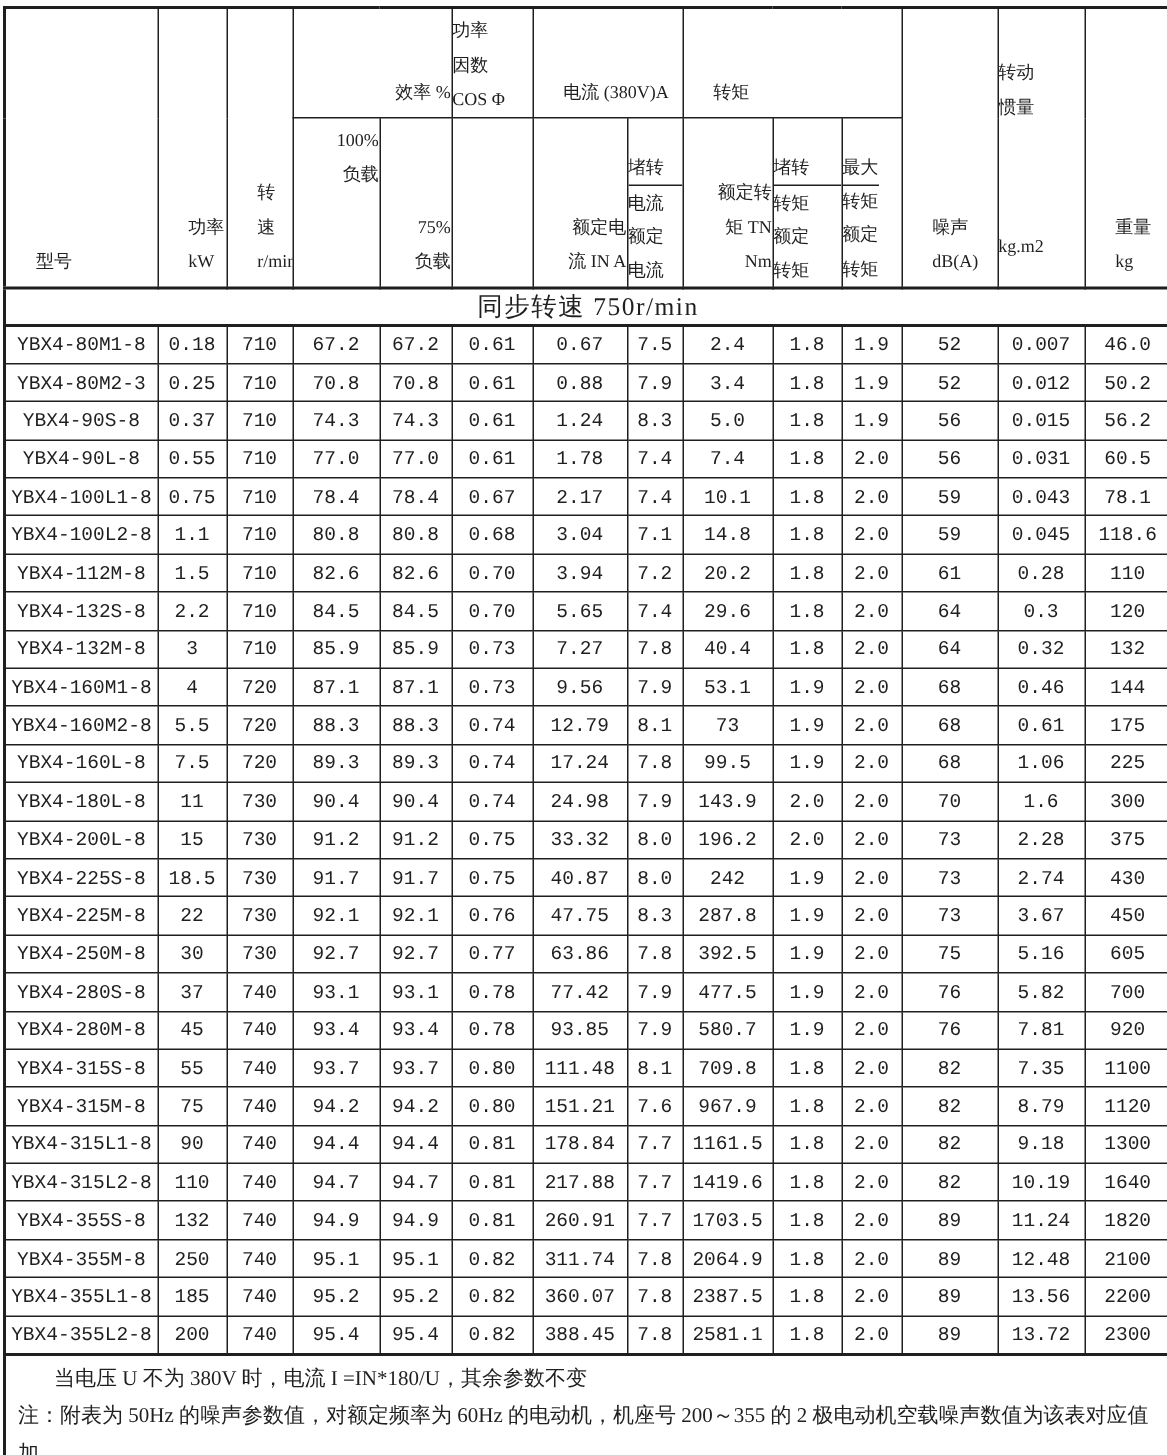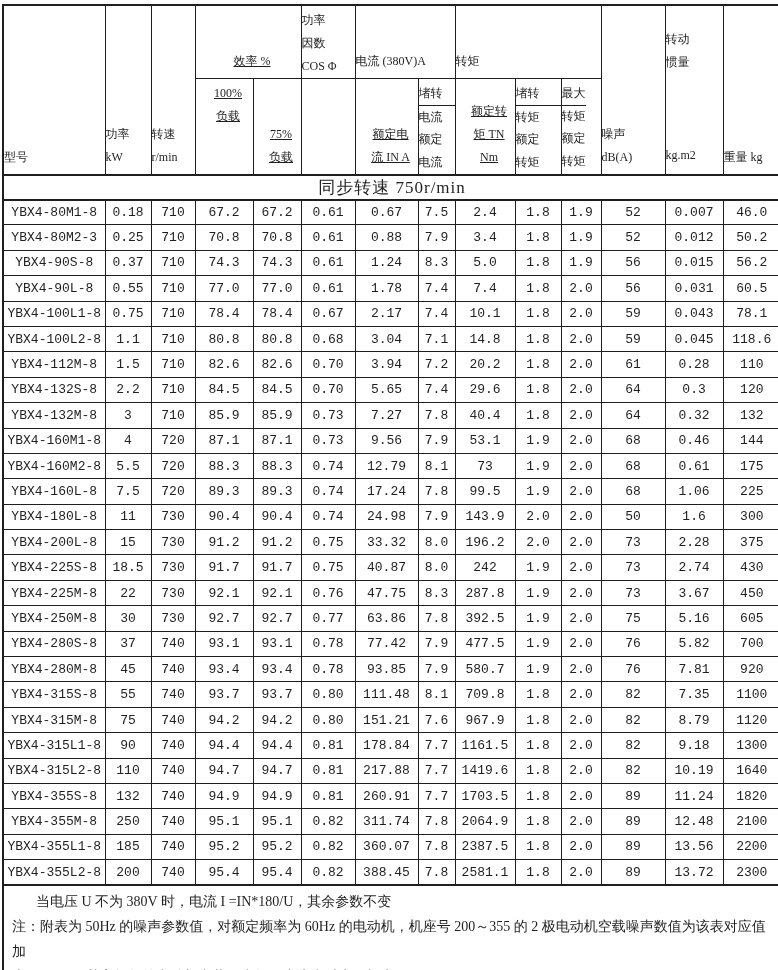--- a/index.html
+++ b/index.html
@@ -26,35 +26,35 @@
 
   
   thead td {
     font-size: 12px;
     line-height: 23px;
     text-align: left;
     font-family: "Liberation Serif", serif;
   }
   tr.h1 { height: 73px; }
   tr.h2 { height: 96px; }
-  .vbottom { vertical-align: bottom; padding-bottom: 5px; }
+  .vbottom { vertical-align: bottom; padding-bottom: 5px; padding-left: 20px; }
   .vtop    { vertical-align: top;    padding-top: 3px; }
-  .alignleft { text-align: center; padding-left: 8px; text-decoration: underline; }
+  .alignleft { text-align: right; padding-left: 8px; }
 
   .cos-cell { vertical-align: top; padding-top: 3px; line-height: 23px; }
 
   .inertia-box {
     display: flex; flex-direction: column;
     justify-content: space-between;
     height: 164px;
     padding: 20px 0 5px 0;
   }
   .inertia-box .top div { line-height: 23px; }
 
-  .frac { vertical-align: top; padding-top: 3px; }
+  .frac { vertical-align: top; padding-top: 21px; }
   .frac div { line-height: 22.5px; font-size: 12px; }
   .frac .bar { border-bottom: 1px solid #1f1f1f; }
   .frac .over span { display: inline-block; border-top: 1px solid #1f1f1f; line-height: 21px; }
 
   
   tr.sync td {
     border-top: 2px solid #1f1f1f;
     border-bottom: 2px solid #1f1f1f;
     height: 25px;
     text-align: center;
@@ -389,21 +389,21 @@
     <td>11</td>
     <td>730</td>
     <td>90.4</td>
     <td>90.4</td>
     <td>0.74</td>
     <td>24.98</td>
     <td>7.9</td>
     <td>143.9</td>
     <td>2.0</td>
     <td>2.0</td>
-    <td>50</td>
+    <td>70</td>
     <td>1.6</td>
     <td>300</td>
   </tr>
         <tr>
     <td>YBX4-200L-8</td>
     <td>15</td>
     <td>730</td>
     <td>91.2</td>
     <td>91.2</td>
     <td>0.75</td>

